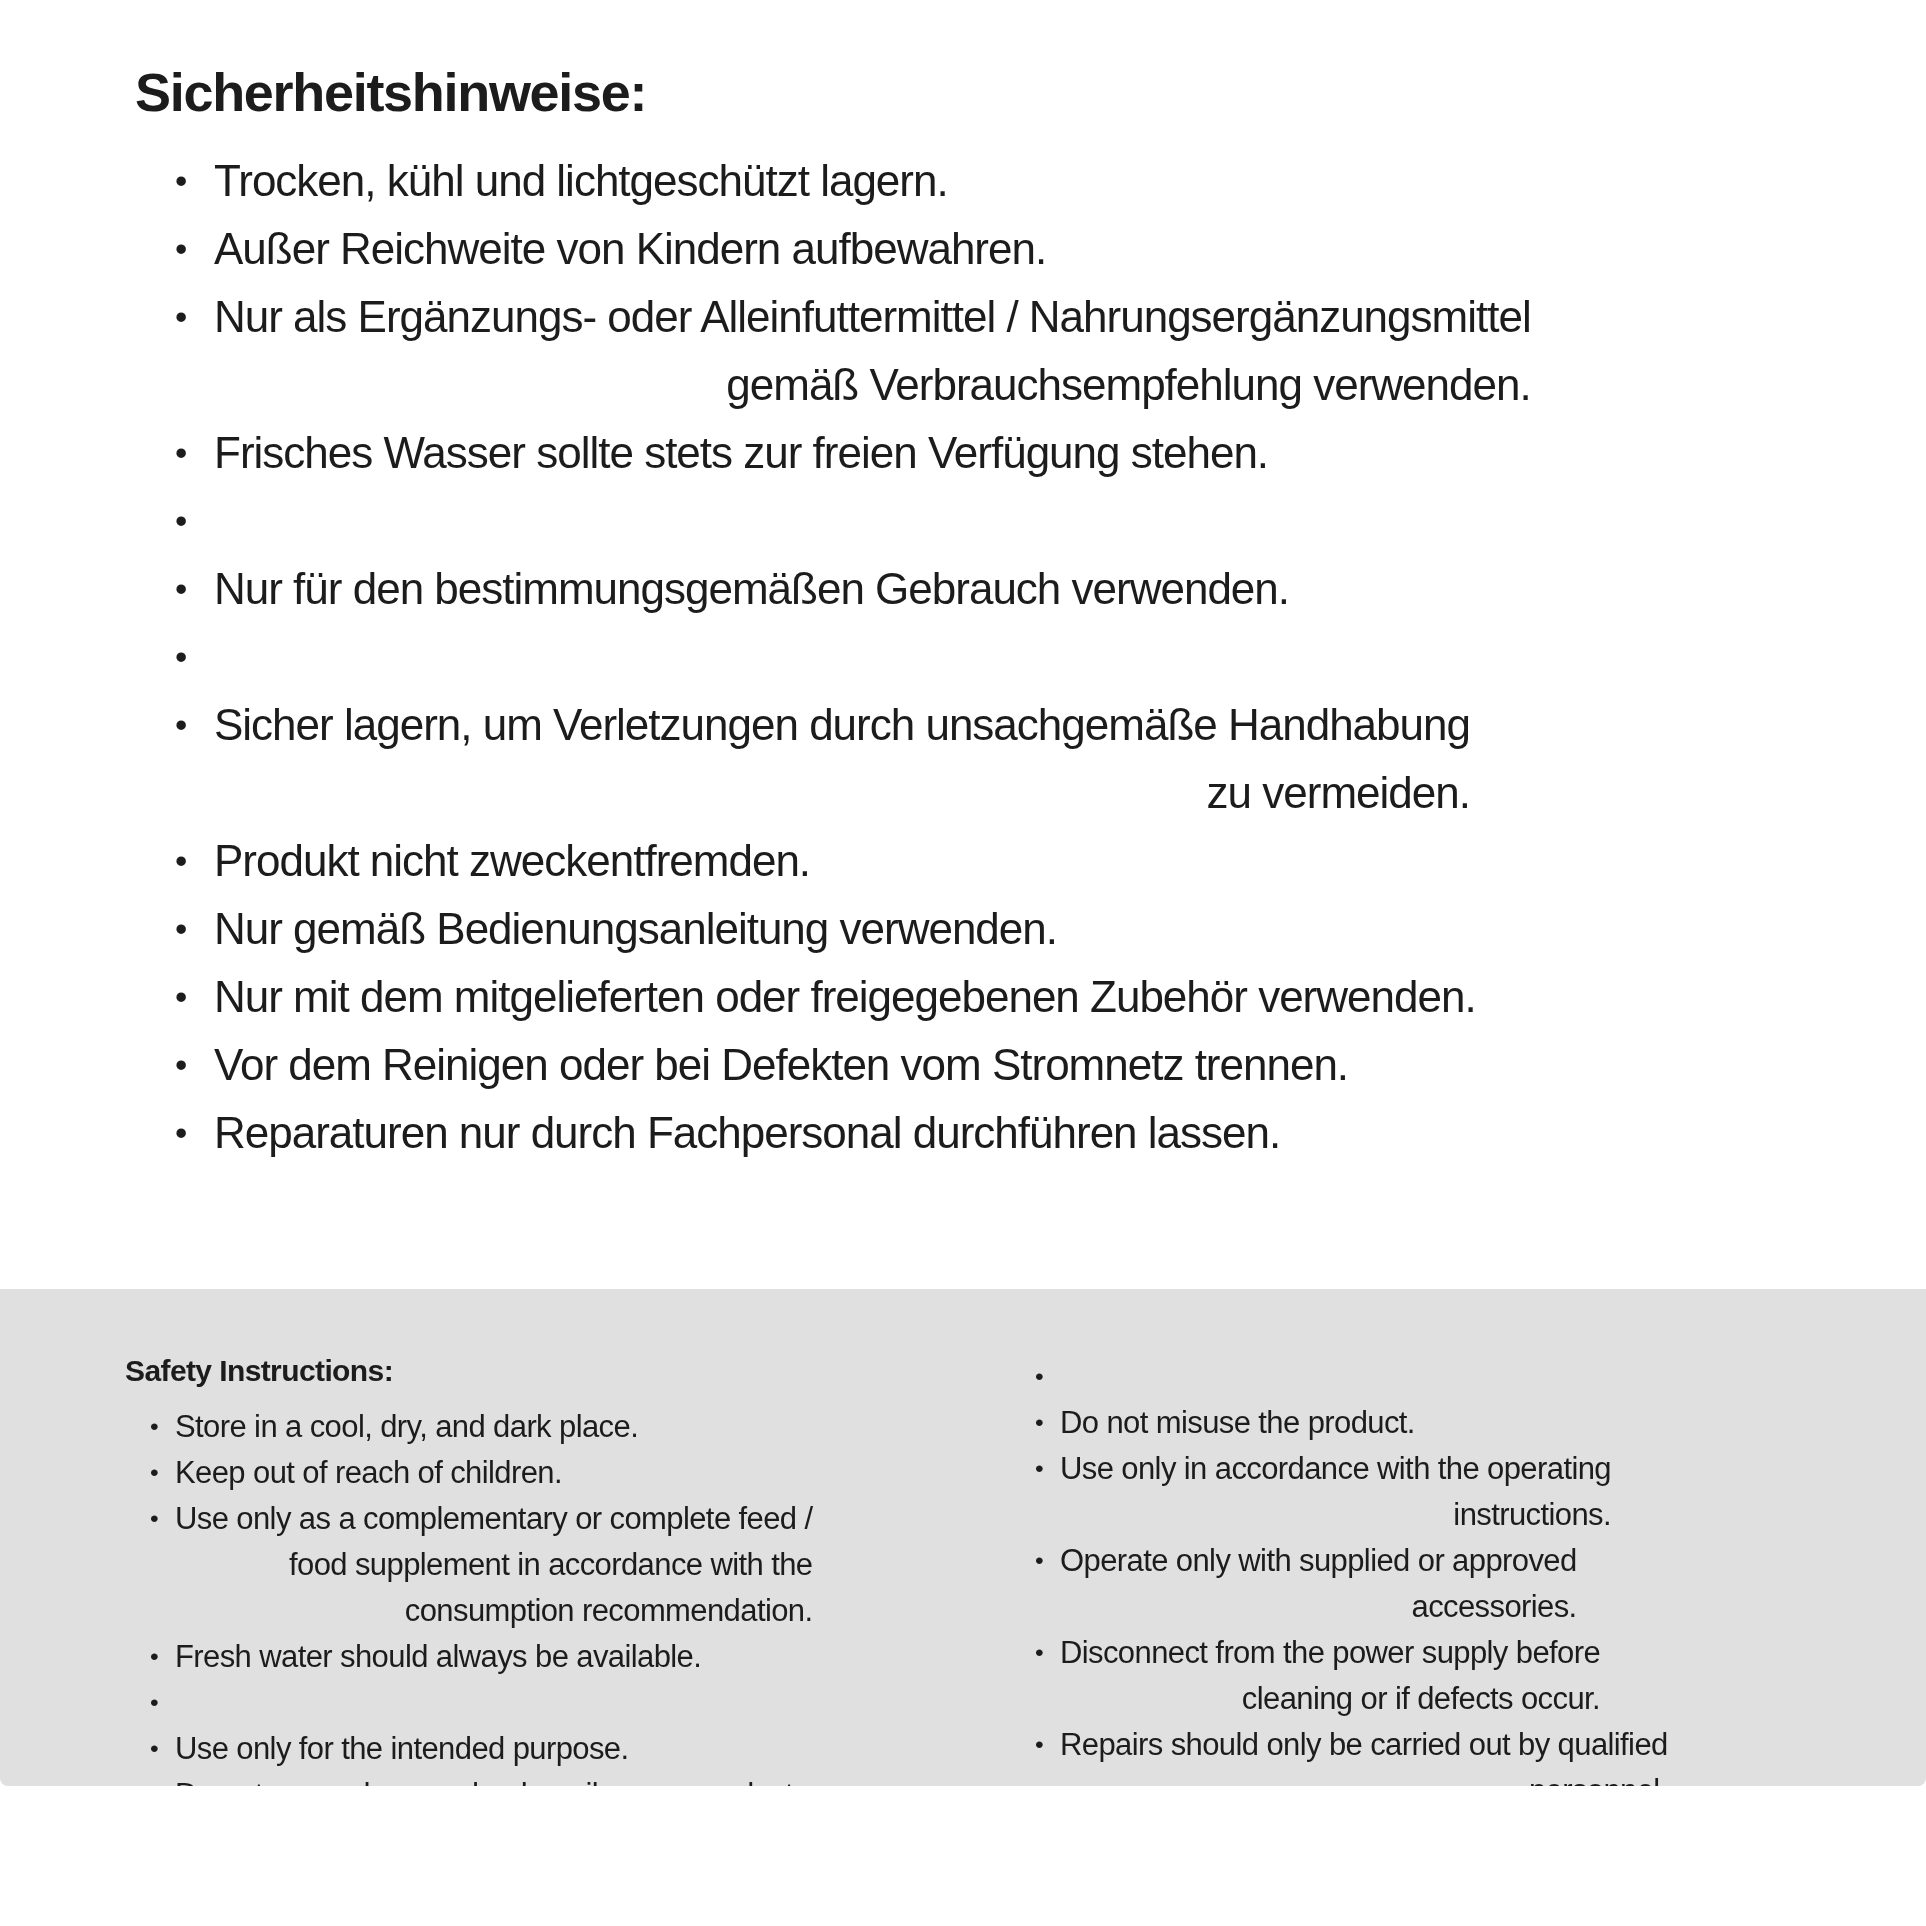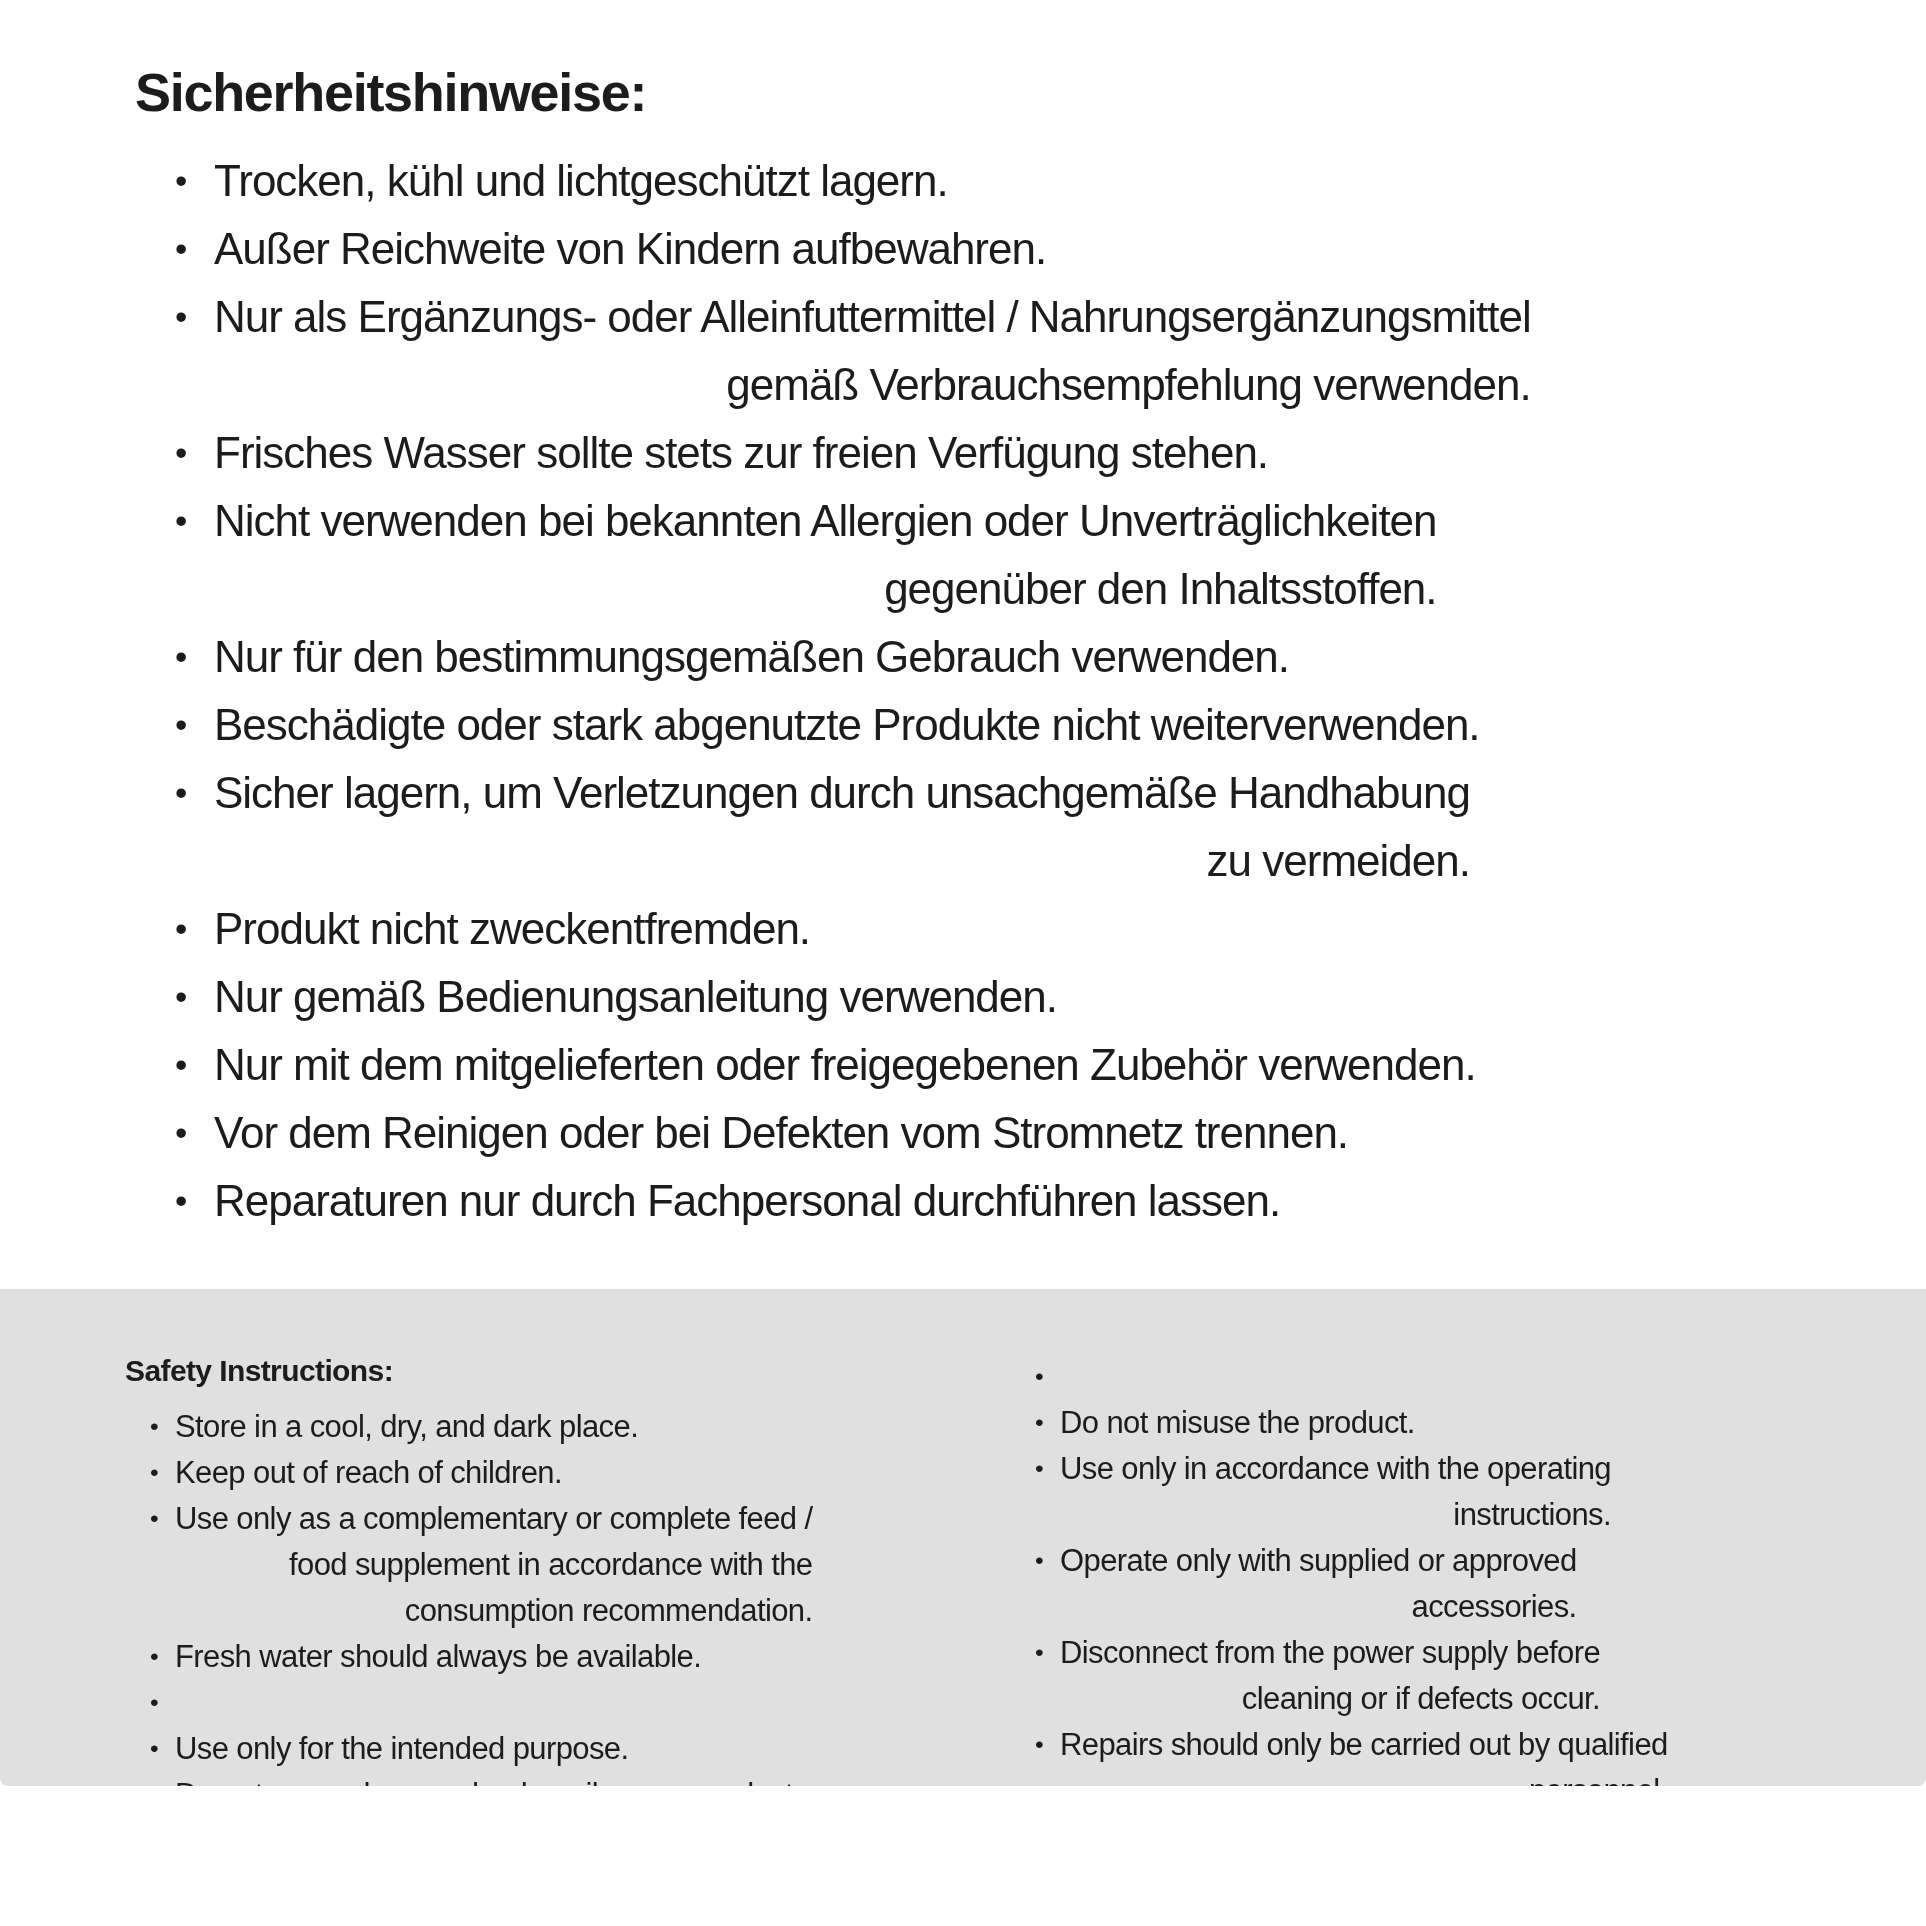--- a/index.html
+++ b/index.html
@@ -116,30 +116,27 @@
           <span class="bullet">•</span>
           <span class="txt">Nur als Ergänzungs- oder Alleinfuttermittel / Nahrungsergänzungsmittel
 gemäß Verbrauchsempfehlung verwenden.</span>
         </li>
       <li>
           <span class="bullet">•</span>
           <span class="txt">Frisches Wasser sollte stets zur freien Verfügung stehen.</span>
         </li>
       <li>
           <span class="bullet">•</span>
-          <span class="txt">Nicht verwenden bei bekannten Allergien oder Unverträglichkeiten
-gegenüber den Inhaltsstoffen.</span>
         </li>
       <li>
           <span class="bullet">•</span>
           <span class="txt">Nur für den bestimmungsgemäßen Gebrauch verwenden.</span>
         </li>
       <li>
           <span class="bullet">•</span>
-          <span class="txt">Beschädigte oder stark abgenutzte Produkte nicht weiterverwenden.</span>
         </li>
       <li>
           <span class="bullet">•</span>
           <span class="txt">Sicher lagern, um Verletzungen durch unsachgemäße Handhabung
 zu vermeiden.</span>
         </li>
       <li>
           <span class="bullet">•</span>
           <span class="txt">Produkt nicht zweckentfremden.</span>
         </li>

